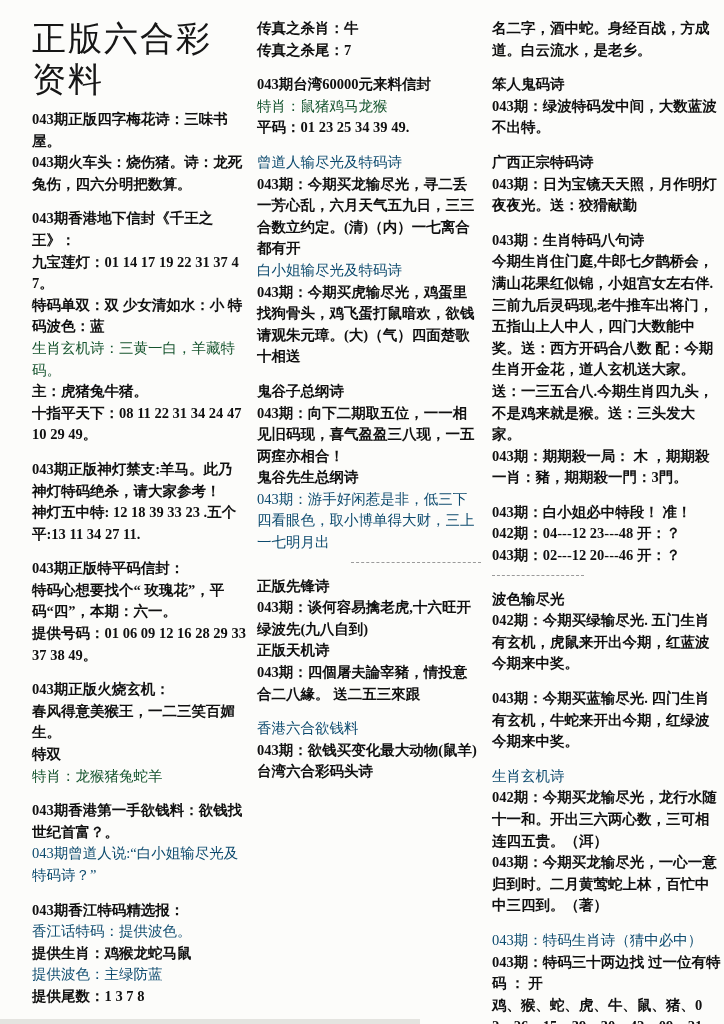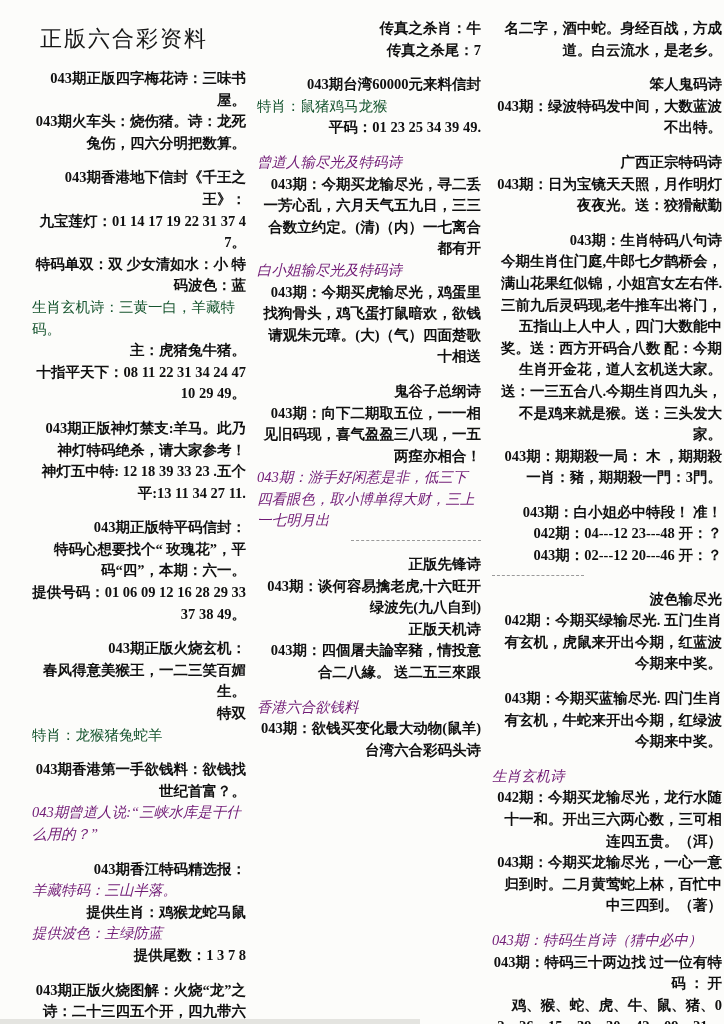--- a/index.html
+++ b/index.html
@@ -14,39 +14,39 @@
   .page{
     display:flex;
     padding:18px 6px 0 32px;
     gap:11px;
     box-sizing:border-box;
   }
   .col{width:214px;flex-shrink:0;}
   .col.c2{width:224px;}
   .col.c3{width:230px;}
   .doc-title{
-    font-size:22px;
+    font-size:34px;
     line-height:41px;
     letter-spacing:2px;
     font-weight:500;
     color:#161616;
     width:192px;
     word-break:break-all;
-    margin:0 0 9px 8px;
+    margin:0 0 9px 0;
   }
   .block{margin:0 0 13px 0;}
   .ln{
     margin:0;
     font-size:14.5px;
     line-height:21.6px;
     word-break:break-all;
     text-align:left;
   }
-  .b{font-weight:700;color:#101010;text-align:right;}
-  .r{font-weight:400;color:#701a75;font-style:italic;}
+  .b{font-weight:700;color:#101010;}
+  .r{font-weight:400;color:#0c4a6e;}
   .f{font-weight:400;color:#14532d;}
   .dash{
     border-top:1.5px dashed #9a9a9a;
     width:58%;
     margin:8px 0 8px auto;
     height:0;
   }
   .dash.left{margin:8px auto 8px 0;width:40%;}
   .scan-smudge{
     position:absolute;
@@ -83,25 +83,25 @@
         <p class="ln b">提供号码：01 06 09 12 16 28 29 33 37 38 49。</p>
       </div>
       <div class="block">
         <p class="ln b">043期正版火烧玄机：</p>
         <p class="ln b">春风得意美猴王，一二三笑百媚生。</p>
         <p class="ln b">特双</p>
         <p class="ln f">特肖：龙猴猪兔蛇羊</p>
       </div>
       <div class="block">
         <p class="ln b">043期香港第一手欲钱料：欲钱找世纪首富？。</p>
-        <p class="ln r">043期曾道人说:“三峡水库是干什么用的？”</p>
+        <p class="ln r">043期曾道人说:“白小姐输尽光及特码诗？”</p>
       </div>
       <div class="block">
         <p class="ln b">043期香江特码精选报：</p>
-        <p class="ln r">羊藏特码：三山半落。</p>
+        <p class="ln r">香江话特码：提供波色。</p>
         <p class="ln b">提供生肖：鸡猴龙蛇马鼠</p>
         <p class="ln r">提供波色：主绿防蓝</p>
         <p class="ln b">提供尾数：1 3 7 8</p>
       </div>
       <div class="block">
         <p class="ln b">043期正版火烧图解：火烧“龙”之诗：二十三四五个开，四九带六准中彩。</p>
       </div>
     </div>
   <div class="col c2">
       <div class="block">
@@ -115,20 +115,21 @@
       </div>
       <div class="block">
         <p class="ln r">曾道人输尽光及特码诗</p>
         <p class="ln b">043期：今期买龙输尽光，寻二丢一芳心乱，六月天气五九日，三三合数立约定。(清)（内）一七离合都有开</p>
         <p class="ln r">白小姐输尽光及特码诗</p>
         <p class="ln b">043期：今期买虎输尽光，鸡蛋里找狗骨头，鸡飞蛋打鼠暗欢，欲钱请观朱元璋。(大)（气）四面楚歌十相送</p>
       </div>
       <div class="block">
         <p class="ln b">鬼谷子总纲诗</p>
         <p class="ln b">043期：向下二期取五位，一一相见旧码现，喜气盈盈三八现，一五两痓亦相合！</p>
+        <p class="ln b">鬼谷先生总纲诗</p>
         <p class="ln r">043期：游手好闲惹是非，低三下四看眼色，取小博单得大财，三上一七明月出</p>
         <div class="dash"></div>
       </div>
       <div class="block">
         <p class="ln b">正版先锋诗</p>
         <p class="ln b">043期：谈何容易擒老虎,十六旺开绿波先(九八自到)</p>
         <p class="ln b">正版天机诗</p>
         <p class="ln b">043期：四個屠夫論宰豬，情投意合二八緣。 送二五三來跟</p>
       </div>
       <div class="block">

